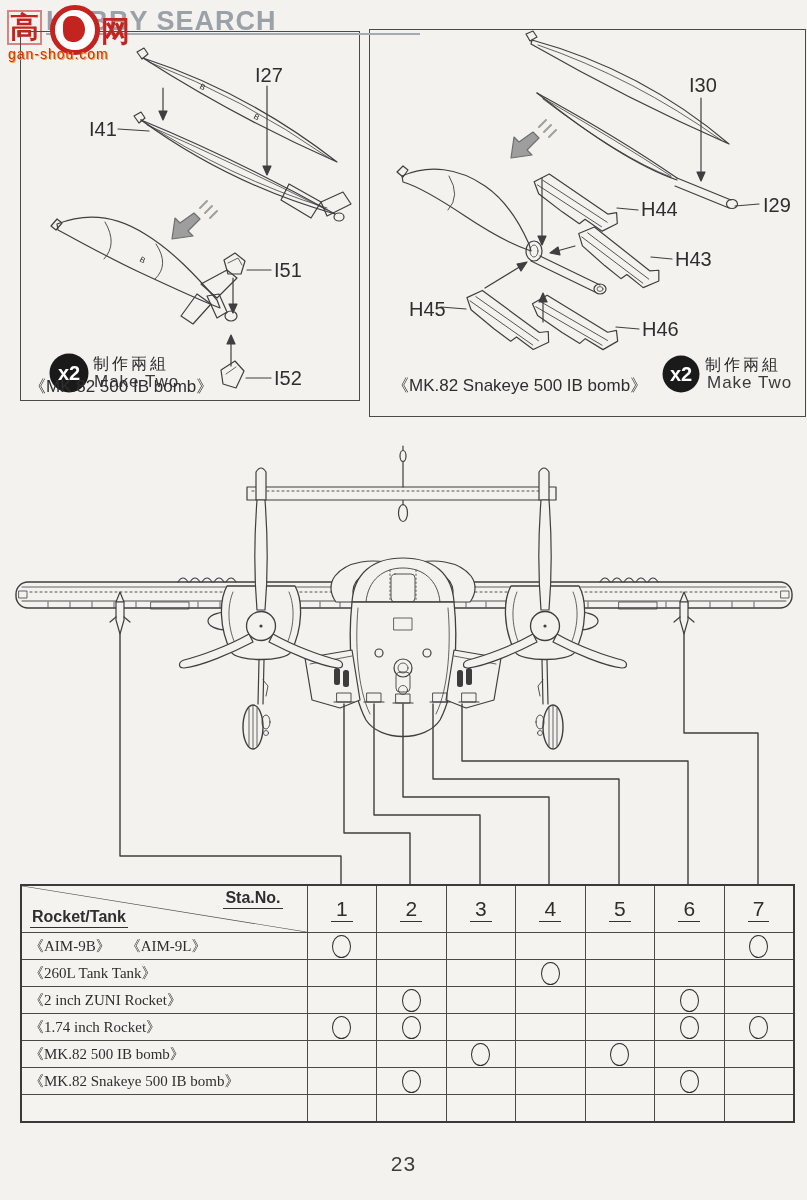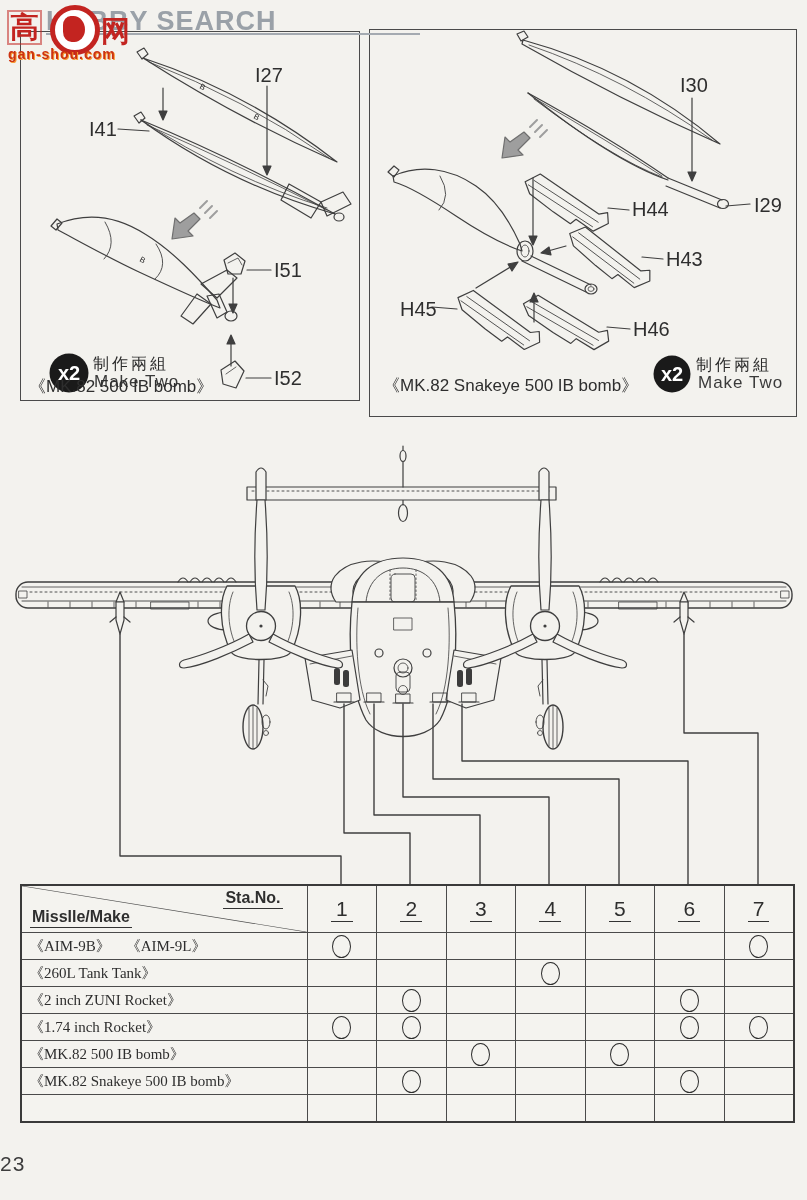--- a/index.html
+++ b/index.html
@@ -10,26 +10,26 @@
   #wm .brand{position:absolute;left:46px;top:6px;font-size:27px;font-weight:bold;
              color:#9aa1a8;letter-spacing:1px;}
   #wm .brand-line{position:absolute;left:46px;top:33px;width:374px;height:2px;background:#a4aab1;}
   #wm .gao{position:absolute;left:7px;top:10px;font-size:29px;font-weight:bold;color:#c32420;
            border:2px solid #c3242088;line-height:31px;padding:0 1px;}
   #wm .net{position:absolute;left:101px;top:12px;font-size:29px;font-weight:bold;color:#c32420;}
   #wm .emblem{position:absolute;left:50px;top:5px;width:40px;height:40px;border:5px solid #c32420;
               border-radius:50%;background:#fff;}
   #wm .emblem-core{position:absolute;left:8px;top:6px;width:22px;height:26px;background:#c32420;
               border-radius:40% 60% 55% 45%;}
-  #wm .url{position:absolute;left:8px;top:46px;font-size:14px;font-weight:bold;color:#cc3311;
+  #wm .url{position:absolute;left:8px;top:46px;font-size:14px;font-weight:normal;color:#cc3311;
            text-shadow:1px 1px 0 #f89a33;letter-spacing:1px;}
   
   .ibox{position:absolute;border:1.7px solid #4a4a4a;background:#f3f2ee;}
   #box-left{left:20px;top:31px;width:338px;height:368px;}
-  #box-right{left:369px;top:29px;width:426px;height:386px;}
+  #box-right{left:369px;top:29px;width:426px;height:386px;padding-left:9px;}
   svg{display:block;}
   svg text{font-family:"Liberation Sans", sans-serif;fill:#2e2e2e;}
   .plabel{font-size:20px;}
   .cap{font-size:17px;}
   .zh{font-size:16px;letter-spacing:3px;fill:#2b2b2b;}
   .en{font-size:17px;letter-spacing:1px;fill:#3a3a3a;}
   .x2{font-size:20px;font-weight:bold;fill:#ffffff;}
   
   #wtable{position:absolute;left:20px;top:884px;width:773px;border-collapse:collapse;
           table-layout:fixed;background:#f4f3ef;}
@@ -42,21 +42,21 @@
   .corner .tl{position:absolute;right:24px;top:3px;font-size:16px;border-bottom:1.6px solid #333;
               padding:0 2px 1px;}
   .corner .bl{position:absolute;left:8px;bottom:4px;font-size:16px;border-bottom:1.6px solid #333;
               padding:0 2px 1px;}
   .colnum{font-size:21px;font-weight:normal;}
   .colnum span{border-bottom:1.6px solid #333;padding:0 5px 1px;}
   .label-cell{font-size:15px;text-align:left;padding-left:7px !important;white-space:pre;font-family:Liberation Serif, serif;}
   .sta-cell{text-align:center;}
   .mark{display:inline-block;width:19px;height:23px;border:1.6px solid #2d2d2d;border-radius:50%;
         box-sizing:border-box;vertical-align:middle;}
-  #pageno{position:absolute;left:0;top:1152px;width:807px;text-align:left;font-size:21px;
+  #pageno{position:absolute;left:0;top:1152px;width:807px;text-align:center;font-size:21px;
           color:#3d3d3d;letter-spacing:1px;}
 </style>
 </head>
 <body>
 
 <div id="page">
 
   <div id="wm">
     <div class="brand">HOBBY SEARCH</div>
     <div class="brand-line"></div>
@@ -360,21 +360,21 @@
       <col style="width:286px">
       <col span="7" style="width:69.5px">
     </colgroup>
     <thead>
       <tr>
         <th class="corner">
           <svg viewBox="0 0 100 50" preserveAspectRatio="none">
             <line x1="0" y1="0" x2="100" y2="50" stroke="#4a4a4a" stroke-width="0.6"></line>
           </svg>
           <span class="tl">Sta.No.</span>
-          <span class="bl">Misslle/Make</span>
+          <span class="bl">Rocket/Tank</span>
         </th>
       <th class="colnum"><span>1</span></th>
           <th class="colnum"><span>2</span></th>
           <th class="colnum"><span>3</span></th>
           <th class="colnum"><span>4</span></th>
           <th class="colnum"><span>5</span></th>
           <th class="colnum"><span>6</span></th>
           <th class="colnum"><span>7</span></th>
         </tr>
     </thead>

